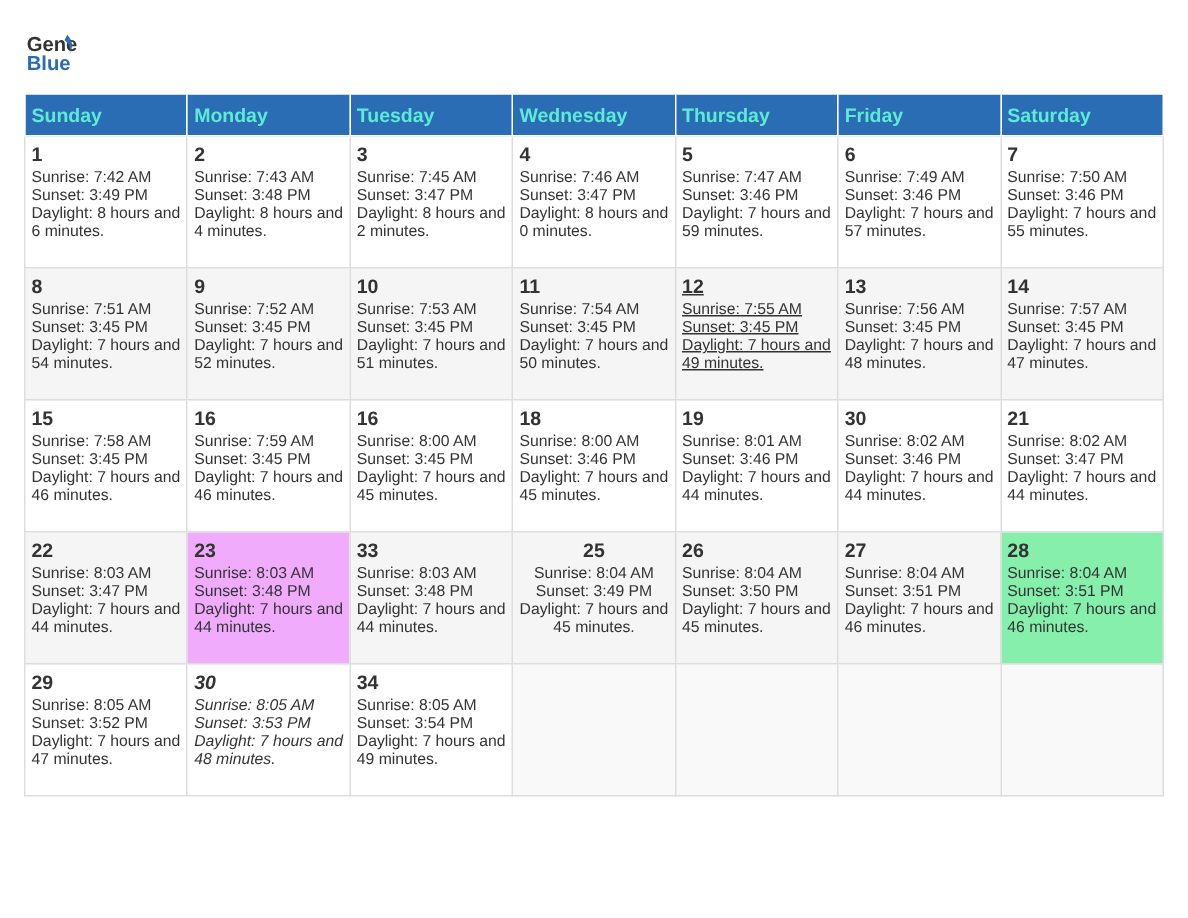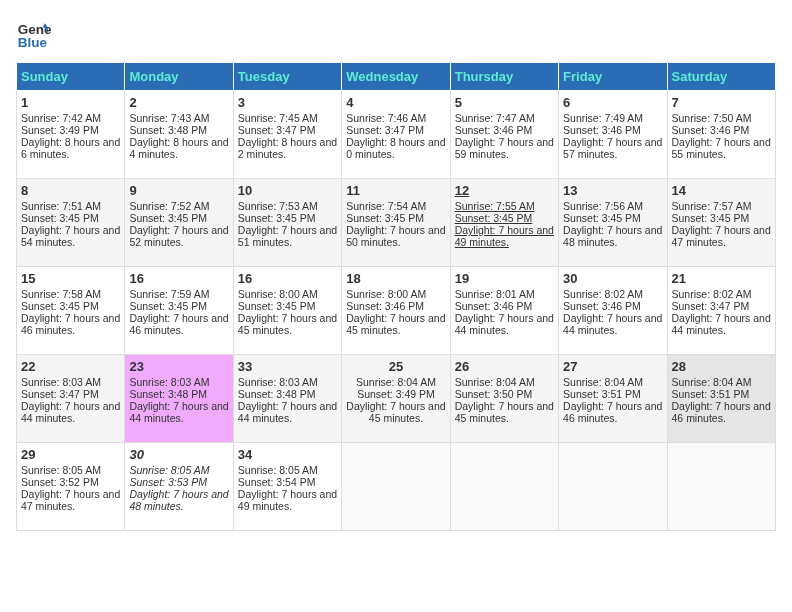--- a/index.html
+++ b/index.html
@@ -132,21 +132,21 @@
         <td style="background: rgb(255, 255, 255);"><span class="day-num">30</span><span>Sunrise: 8:02 AM<br>Sunset: 3:46 PM<br>Daylight: 7 hours and 44 minutes.</span></td>
         <td style="background: rgb(255, 255, 255);"><span class="day-num">21</span><span>Sunrise: 8:02 AM<br>Sunset: 3:47 PM<br>Daylight: 7 hours and 44 minutes.</span></td>
       </tr>
       <tr>
         <td style="background: rgb(245, 245, 245);"><span class="day-num">22</span><span>Sunrise: 8:03 AM<br>Sunset: 3:47 PM<br>Daylight: 7 hours and 44 minutes.</span></td>
         <td style="background: #f0abfc;"><span class="day-num">23</span><span>Sunrise: 8:03 AM<br>Sunset: 3:48 PM<br>Daylight: 7 hours and 44 minutes.</span></td>
         <td style="background: rgb(245, 245, 245);"><span class="day-num">33</span><span>Sunrise: 8:03 AM<br>Sunset: 3:48 PM<br>Daylight: 7 hours and 44 minutes.</span></td>
         <td style="background: rgb(245, 245, 245); text-align: center;"><span class="day-num">25</span><span>Sunrise: 8:04 AM<br>Sunset: 3:49 PM<br>Daylight: 7 hours and 45 minutes.</span></td>
         <td style="background: rgb(245, 245, 245);"><span class="day-num">26</span><span>Sunrise: 8:04 AM<br>Sunset: 3:50 PM<br>Daylight: 7 hours and 45 minutes.</span></td>
         <td style="background: rgb(245, 245, 245);"><span class="day-num">27</span><span>Sunrise: 8:04 AM<br>Sunset: 3:51 PM<br>Daylight: 7 hours and 46 minutes.</span></td>
-        <td style="background: #e5e5e5;"><span class="day-num">28</span><span>Sunrise: 8:04 AM<br>Sunset: 3:51 PM<br>Daylight: 7 hours and 46 minutes.</span></td>
+        <td style="background: #86efac;"><span class="day-num">28</span><span>Sunrise: 8:04 AM<br>Sunset: 3:51 PM<br>Daylight: 7 hours and 46 minutes.</span></td>
       </tr>
       <tr>
         <td style="background: rgb(255, 255, 255);"><span class="day-num">29</span><span>Sunrise: 8:05 AM<br>Sunset: 3:52 PM<br>Daylight: 7 hours and 47 minutes.</span></td>
         <td style="background: rgb(255, 255, 255); font-style: italic;"><span class="day-num">30</span><span>Sunrise: 8:05 AM<br>Sunset: 3:53 PM<br>Daylight: 7 hours and 48 minutes.</span></td>
         <td style="background: rgb(255, 255, 255);"><span class="day-num">34</span><span>Sunrise: 8:05 AM<br>Sunset: 3:54 PM<br>Daylight: 7 hours and 49 minutes.</span></td>
         <td class="cell-empty"></td>
         <td class="cell-empty"></td>
         <td class="cell-empty"></td>
         <td class="cell-empty"></td>
       </tr>

